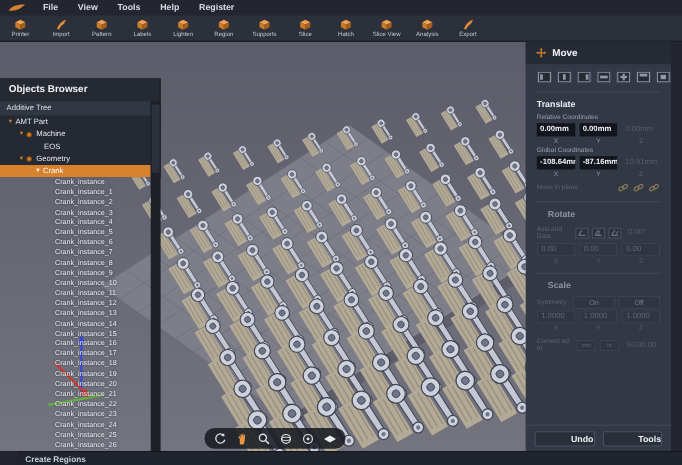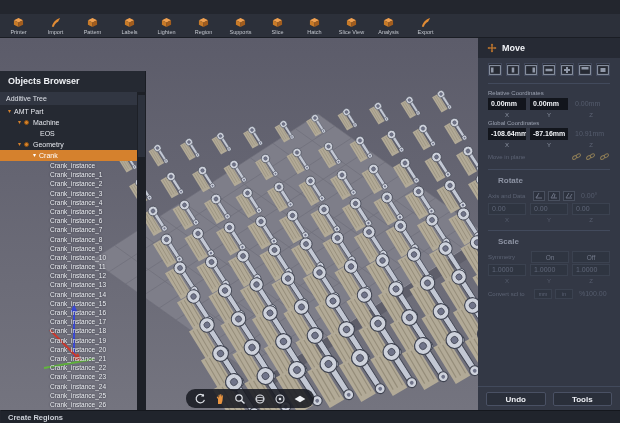--- a/index.html
+++ b/index.html
@@ -34,21 +34,21 @@
   .tree-row.selected{background:#d5812d;color:#fff;}
   .arrow{color:#d5812d;font-size:6px;margin-right:3px;line-height:11px;}
   .tree-row.selected .arrow{color:#fff;}
   .dot{width:5px;height:5px;border-radius:50%;background:#d5812d;border:1px solid #8a5010;margin-right:4px;flex:0 0 auto;}
   .instances{position:absolute;left:0;top:90px;width:137px;}
   .inst-row{height:9.2px;line-height:9.2px;font-size:6.5px;color:#eef0f4;padding-left:50px;white-space:nowrap;
             text-shadow:0 0 2px rgba(35,38,48,.9);}
   .ob-scrollbar{position:absolute;left:137px;top:21px;width:9px;height:351px;background:#1d2027;}
   .ob-thumb{position:absolute;left:1px;top:3px;width:7px;height:62px;background:#2c313c;}
   
-  .move-panel{position:absolute;left:478px;top:38px;width:142px;height:372px;background:#333845;z-index:40;
+  .move-panel{position:absolute;left:478px;top:38px;width:132px;height:372px;background:#333845;z-index:40;
               display:flex;flex-direction:column;}
   .mp-header{height:20px;background:#262a34;display:flex;align-items:center;gap:5px;padding-left:9px;flex:0 0 auto;}
   .mp-header svg{width:10px;height:10px;}
   .mp-title{font-size:9px;font-weight:bold;color:#f2f4f8;}
   .mp-body{padding:5px 10px 0 10px;flex:1;overflow:hidden;}
   .sec-title{font-size:8px;font-weight:bold;color:#e8ebf1;margin:3px 0 5px;}
   .sec-title.dim{color:#8d93a3;margin-left:10px;}
   .align-row{display:flex;gap:4px;}
   .align-btn{width:14px;height:13px;background:#262a33;border:1px solid #40475a;display:flex;align-items:center;justify-content:center;padding:0;}
   .align-btn svg{width:12px;height:10px;}
@@ -66,23 +66,23 @@
   .inline-row{display:flex;align-items:center;margin-top:4px;gap:3px;}
   .grow{flex:1;}
   .mini-ico{width:11px;height:10px;display:flex;align-items:center;justify-content:center;}
   .mini-btn{width:12px;height:10px;border:1px solid #49505f;background:#2c313d;display:flex;align-items:center;justify-content:center;}
   .btn-ghost{border:1px solid #3b4250;background:#2f3541;color:#737a8b;font-size:6.5px;text-align:center;
              height:12px;line-height:11px;width:38px;}
   .ghost-sm{width:18px;height:10px;border:1px solid #3b4250;background:#2f3541;color:#5f6678;font-size:5px;
             text-align:center;line-height:9px;}
   .mp-footer{border-top:1px solid #424a5c;padding:5px 8px 0 8px;display:flex;gap:7px;height:24px;flex:0 0 auto;}
   .btn{flex:1;height:14px;background:#2a2f3a;border:1px solid #4a5164;color:#eef0f5;font-size:8px;font-weight:bold;
-       text-align:center;line-height:13px;border-radius:2px;}
+       text-align:right;line-height:13px;border-radius:2px;}
   
-  .statusbar{position:absolute;left:1px;top:410px;right:0;height:13px;background:#20242c;border-top:1px solid #14171d;
+  .statusbar{position:absolute;left:16px;top:410px;right:0;height:13px;background:#20242c;border-top:1px solid #14171d;
              color:#ccd0d8;font-size:7.5px;font-weight:bold;line-height:13px;padding-left:7px;z-index:50;}
 </style>
 </head>
 <body>
 
 <div class="window">
 
   <svg width="0" height="0" style="position:absolute">
     <defs>
       <symbol id="icon-cube" viewBox="0 0 12 12">
@@ -100,20 +100,30 @@
         <circle cx="39" cy="10.5" r="4.2" fill="#ced2dc" stroke="#3f4350" stroke-width="0.9"></circle>
         <circle cx="39" cy="10.5" r="1.6" fill="#70748a"></circle>
       </g>
       <g id="support-shape">
         <path d="M4 12 L40 16 L38 30 L2 26 Z" fill="#b2aa97"></path>
         <path d="M6 14 L36 18 M5 18.5 L35 22.5 M4 22.5 L34 26.5" stroke="#968e7b" stroke-width="1" fill="none"></path>
       </g>
     </defs>
   </svg>
 
+  <div class="menubar" id="menubar">
+    <svg class="logo" viewBox="0 0 17 9">
+      <path d="M1 6.5 C4 2 10 1 16 1.2 L11 5 C7.5 6.3 4 7.3 1 6.5 Z" fill="#d5812d"></path>
+    </svg>
+  <span class="menu-item">File</span>
+      <span class="menu-item">View</span>
+      <span class="menu-item">Tools</span>
+      <span class="menu-item">Help</span>
+      <span class="menu-item">Register</span>
+    </div>
 
   <div class="toolbar" id="toolbar">
       <div class="tb-item">
         <svg viewBox="0 0 12 12">
           <use href="#icon-cube"></use>
         </svg>
         <span>Printer</span>
       </div>
       <div class="tb-item">
         <svg viewBox="0 0 12 12">
@@ -737,20 +747,21 @@
           </button>
           <button class="align-btn">
             <svg viewBox="0 0 12 10">
               <rect x="0.6" y="0.6" width="10.8" height="8.8" fill="none" stroke="#9098a8" stroke-width="1"></rect>
               <rect x="3.5" y="3" width="5" height="4" fill="#9098a8"></rect>
             </svg>
           </button>
         </div>
       <hr class="div">
 
+      <div class="sec-title">Translate</div>
       <div class="sub-label">Relative Coordinates</div>
       <div class="fields-row">
         <div class="field">0.00mm</div>
         <div class="field">0.00mm</div>
         <div class="field ghost">0.00mm</div>
       </div>
       <div class="axis-row">
         <span>X</span>
         <span>Y</span>
         <span class="dimtxt">Z</span>

